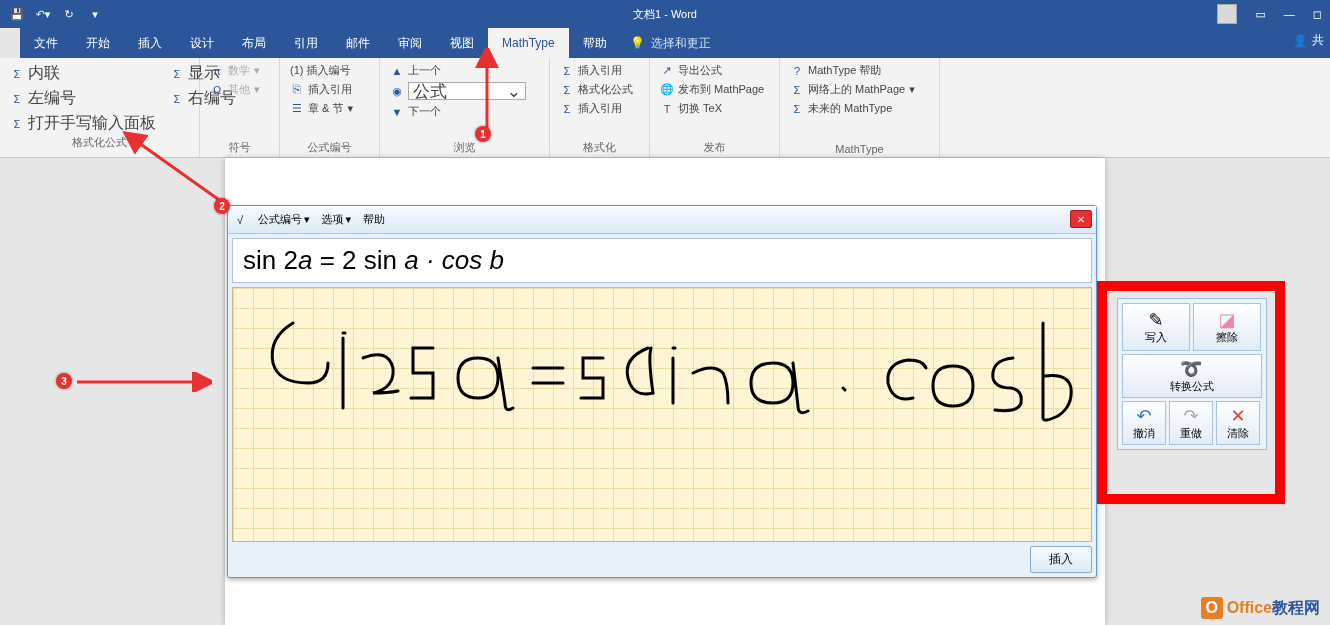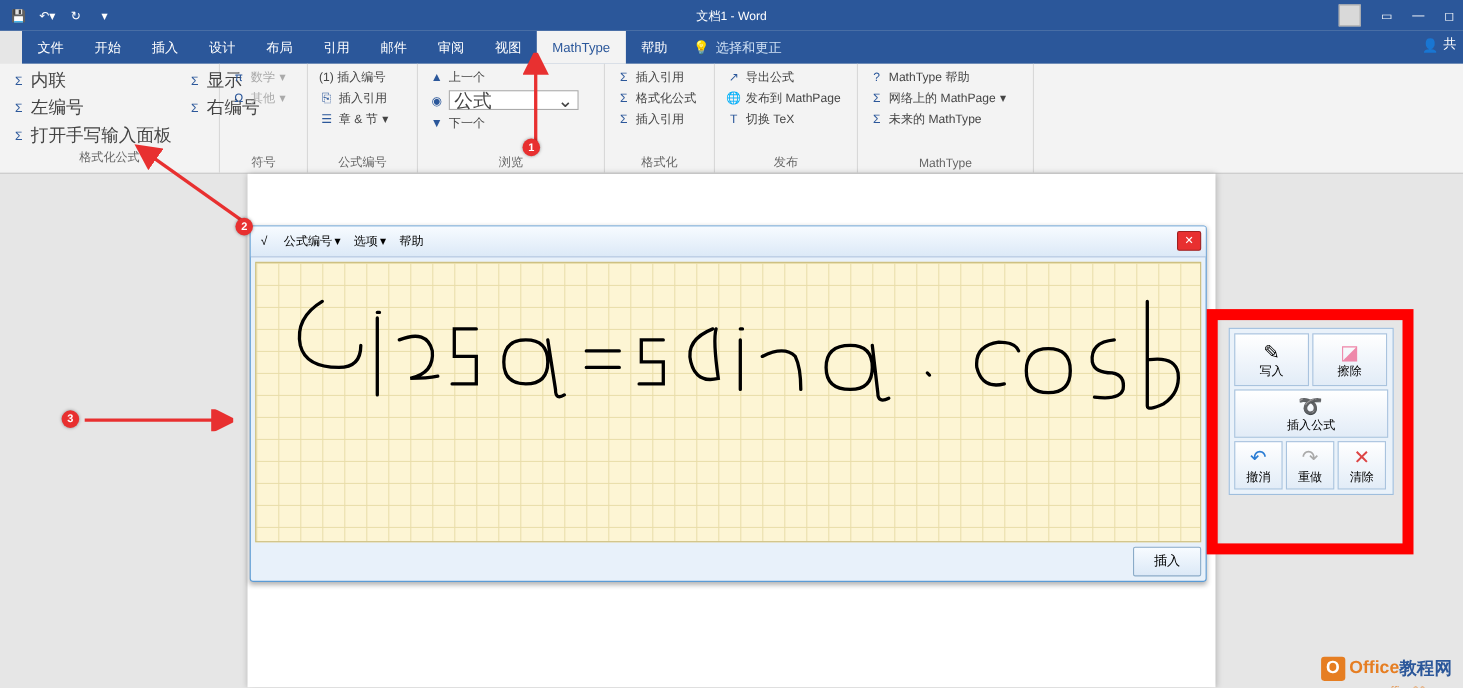--- a/index.html
+++ b/index.html
@@ -215,20 +215,23 @@
 <div class="hw-panel">
   <div class="hw-tb">
     <span class="ic">√</span>
     <span class="mn"><span>公式编号</span> ▾</span>
     <span class="mn"><span>选项</span> ▾</span>
     <span class="mn">
         <span>帮助</span>
       </span>
     <span class="hw-close">✕</span>
   </div>
+  <div class="hw-formula">
+    <span class="rm">sin</span><span class="rm"> 2</span><span>a</span><span class="rm"> = 2 </span><span class="rm">sin</span><span> a · cos b</span>
+  </div>
   <div class="hw-body">
     <div class="hw-canvas">
       <svg width="860" height="255">
         <g stroke="#000" stroke-width="3" fill="none" stroke-linecap="round">
           <path d="M60,35 Q35,50 40,75 Q45,95 75,95 Q95,95 95,75"></path>
           <path d="M110,50 L110,120 M110,45 L112,45"></path>
           <path d="M130,70 Q155,60 160,80 Q162,100 140,105 Q155,105 165,103"></path>
           <path d="M200,60 L180,60 L180,85 L200,85 L200,110 L178,110"></path>
           <path d="M245,110 Q225,110 225,90 Q225,70 245,70 Q265,70 265,90 Q265,110 245,110 M265,70 L272,115 Q272,125 280,120"></path>
           <path d="M300,80 L330,80 M300,95 L330,95"></path>
@@ -255,21 +258,21 @@
   <div class="tool-btn half">
       <span class="ticon">✎</span>
       <span>写入</span>
     </div>
   <div class="tool-btn half">
       <span class="ticon" style="color:#e8a;">◪</span>
       <span>擦除</span>
     </div>
   <div class="tool-btn full">
       <span class="ticon" style="color:#d44;">➰</span>
-      <span>插入公式</span>
+      <span>转换公式</span>
     </div>
   <div class="tool-btn third">
       <span class="ticon" style="color:#2b7dd4;">↶</span>
       <span>撤消</span>
     </div>
   <div class="tool-btn third">
       <span class="ticon" style="color:#aaa;">↷</span>
       <span>重做</span>
     </div>
   <div class="tool-btn third">

